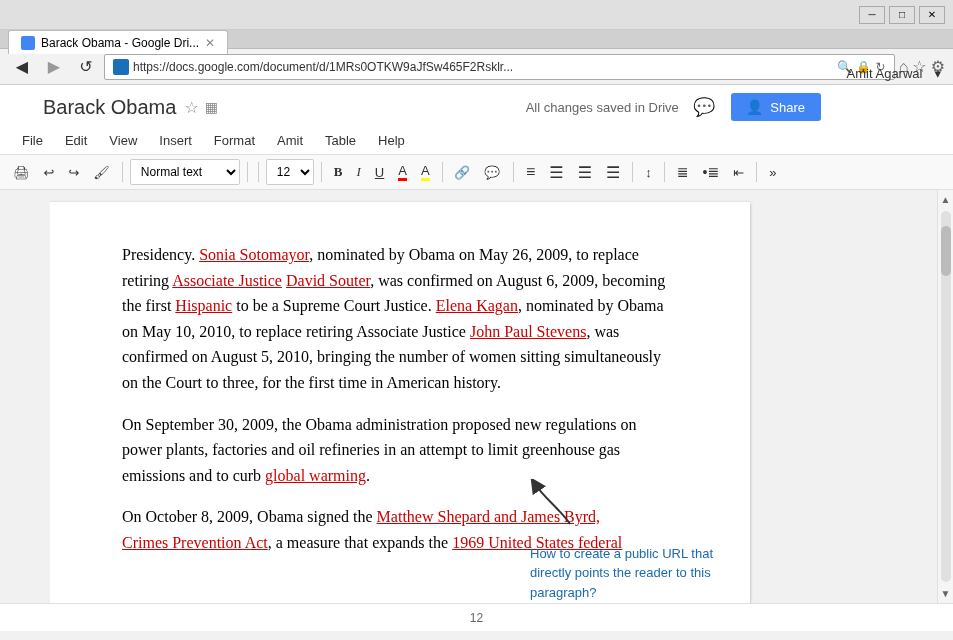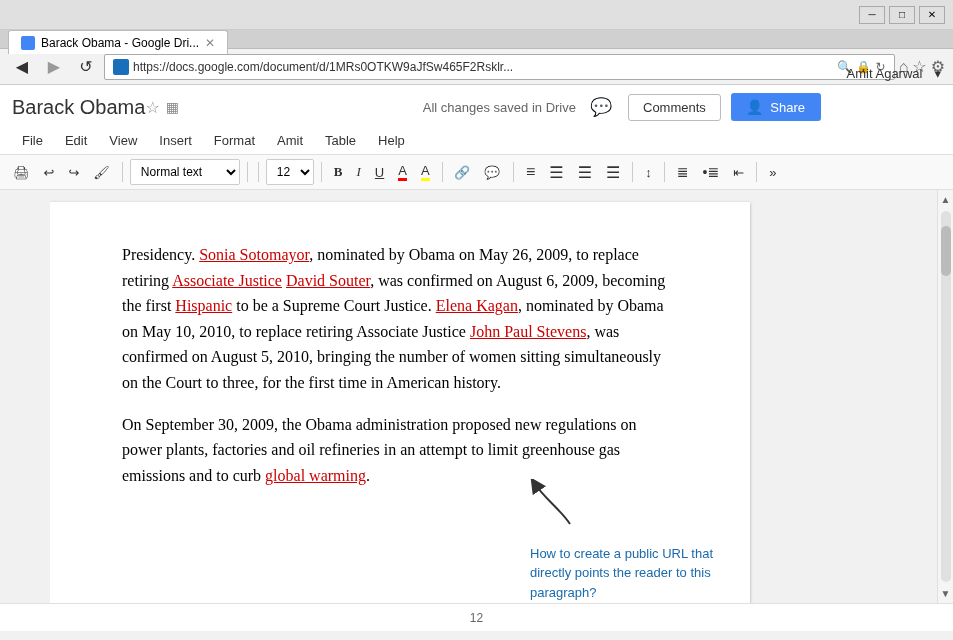--- a/index.html
+++ b/index.html
@@ -12,21 +12,21 @@
       background: white;
       padding: 6px 12px 0 12px;
       border-bottom: 1px solid #e0e0e0;
     }
     .docs-title-row {
       display: flex;
       align-items: center;
       justify-content: space-between;
       margin-bottom: 4px;
     }
-    .docs-title-left { display: flex; align-items: center; gap: 0; }
+    .docs-title-left { display: flex; align-items: center; gap: 8px; margin-left: 31px; }
     .docs-title { font-size: 20px; font-weight: normal; color: #333; }
     .docs-title-icons { display: flex; gap: 6px; align-items: center; }
     .star-icon { color: #888; font-size: 16px; cursor: pointer; }
     .folder-icon { color: #888; font-size: 14px; cursor: pointer; }
 
     .docs-header-right { display: flex; align-items: center; gap: 10px; }
     .saved-text { font-size: 13px; color: #666; margin-left: 42px; }
     .comment-icon-btn {
       width: 32px; height: 32px;
       border: none; background: none;
@@ -172,21 +172,20 @@
       <div class="docs-title-left">
         <span class="docs-title">Barack Obama</span>
         <div class="docs-title-icons">
           <span class="star-icon">☆</span>
           <span class="folder-icon">▦</span>
         </div>
       </div>
       <div class="docs-header-right" style="margin-right:120px;">
         <span class="saved-text">All changes saved in Drive</span>
         <button class="comment-icon-btn">💬</button>
-        <button class="comments-btn">Comments</button>
         <button class="share-btn">
           <span style="font-size:14px;">👤</span>
           <span>Share</span>
         </button>
       </div>
     </div>
 
     <div class="docs-menubar">
       <span class="menu-item">File</span>
       <span class="menu-item">Edit</span>
@@ -253,20 +252,23 @@
       <div style="background:white; width:700px; box-shadow:0 1px 3px rgba(0,0,0,0.3); padding:40px 72px; position:relative; min-height:480px;">
 
         <p class="doc-text">
           Presidency. <a class="doc-link-red">Sonia Sotomayor</a>, nominated by Obama on May 26, 2009, to replace retiring <a class="doc-link-red">Associate Justice</a> <a class="doc-link-red">David Souter</a>, was confirmed on August 6, 2009, becoming the first <a class="doc-link-red">Hispanic</a> to be a Supreme Court Justice. <a class="doc-link-red">Elena Kagan</a>, nominated by Obama on May 10, 2010, to replace retiring Associate Justice <a class="doc-link-red">John Paul Stevens</a>, was confirmed on August 5, 2010, bringing the number of women sitting simultaneously on the Court to three, for the first time in American history.
         </p>
 
         <p class="doc-text">
           On September 30, 2009, the Obama administration proposed new regulations on power plants, factories and oil refineries in an attempt to limit greenhouse gas emissions and to curb <a class="doc-link-red">global warming</a>.
         </p>
 
+        <p class="doc-text">
+          On October 8, 2009, Obama signed the <a class="doc-link-red">Matthew Shepard and James Byrd,<br>Crimes Prevention Act</a>, a measure that expands the <a class="doc-link-red">1969 United States federal</a>
+        </p>
 
         <div style="position:absolute; right:10px; bottom:80px;">
             <svg width="60" height="50" viewBox="0 0 60 50" style="display: block; margin-bottom: -5px;">
               <path d="M 40 45 C 30 30, 15 20, 5 5" stroke="#333" stroke-width="2" fill="none" marker-end="url(#ah)"></path>
   <defs>
                 <marker id="ah" markerWidth="8" markerHeight="8" refX="4" refY="4" orient="auto">
     <path d="M0,0 L0,8 L8,4 z" fill="#333"></path>
   </marker>
               </defs>
             </svg>

